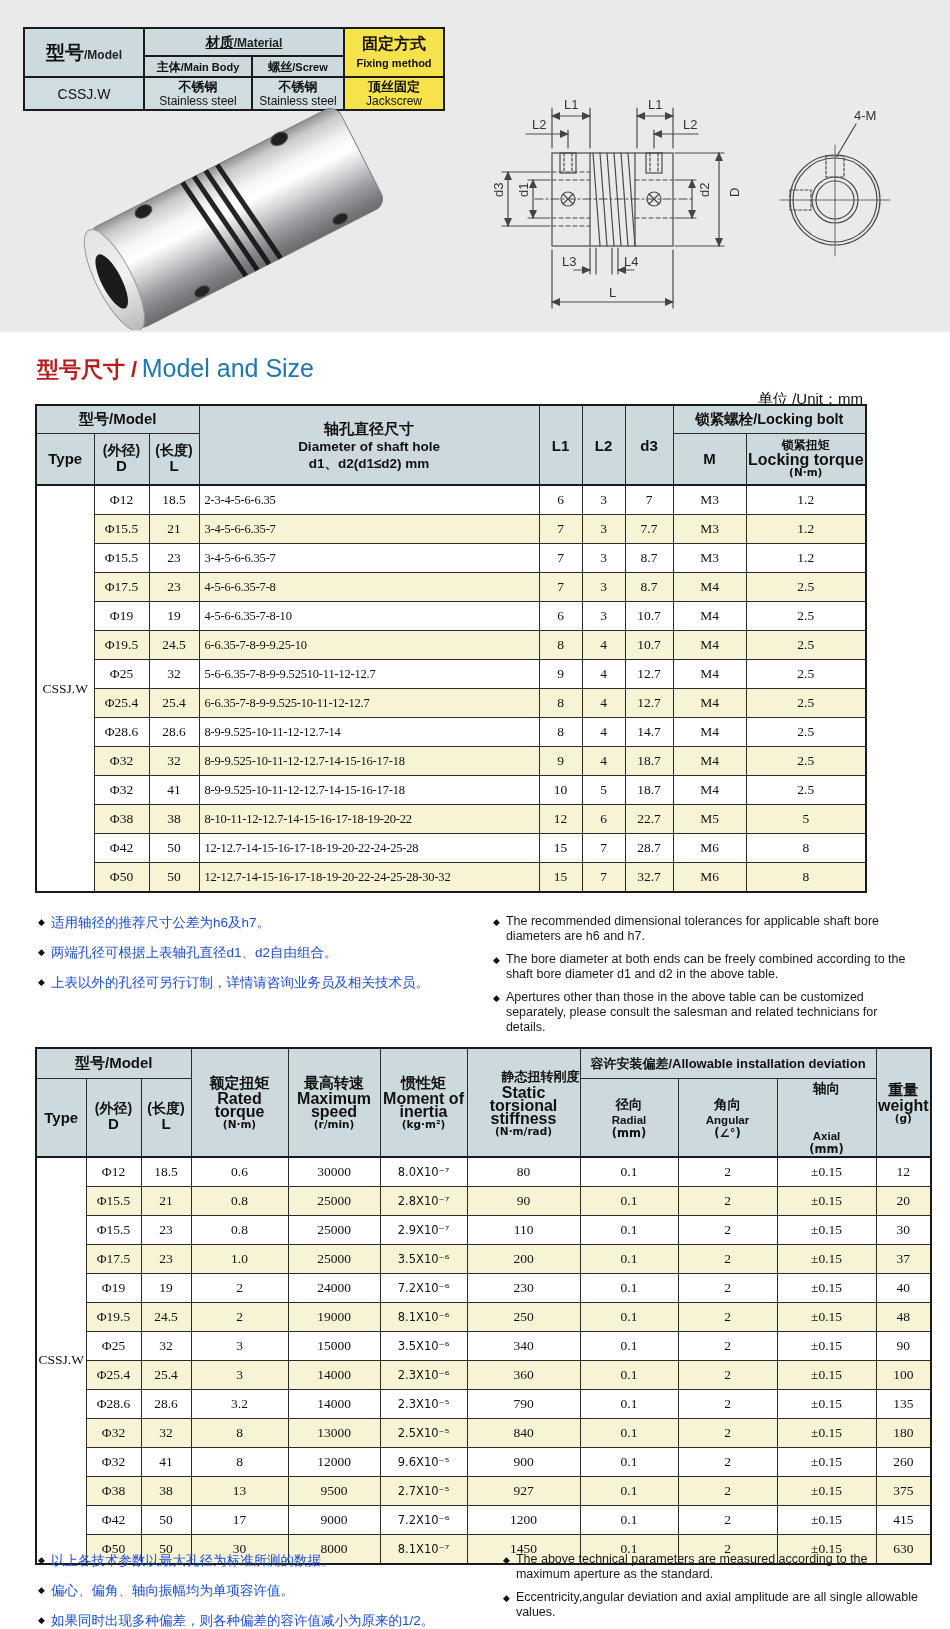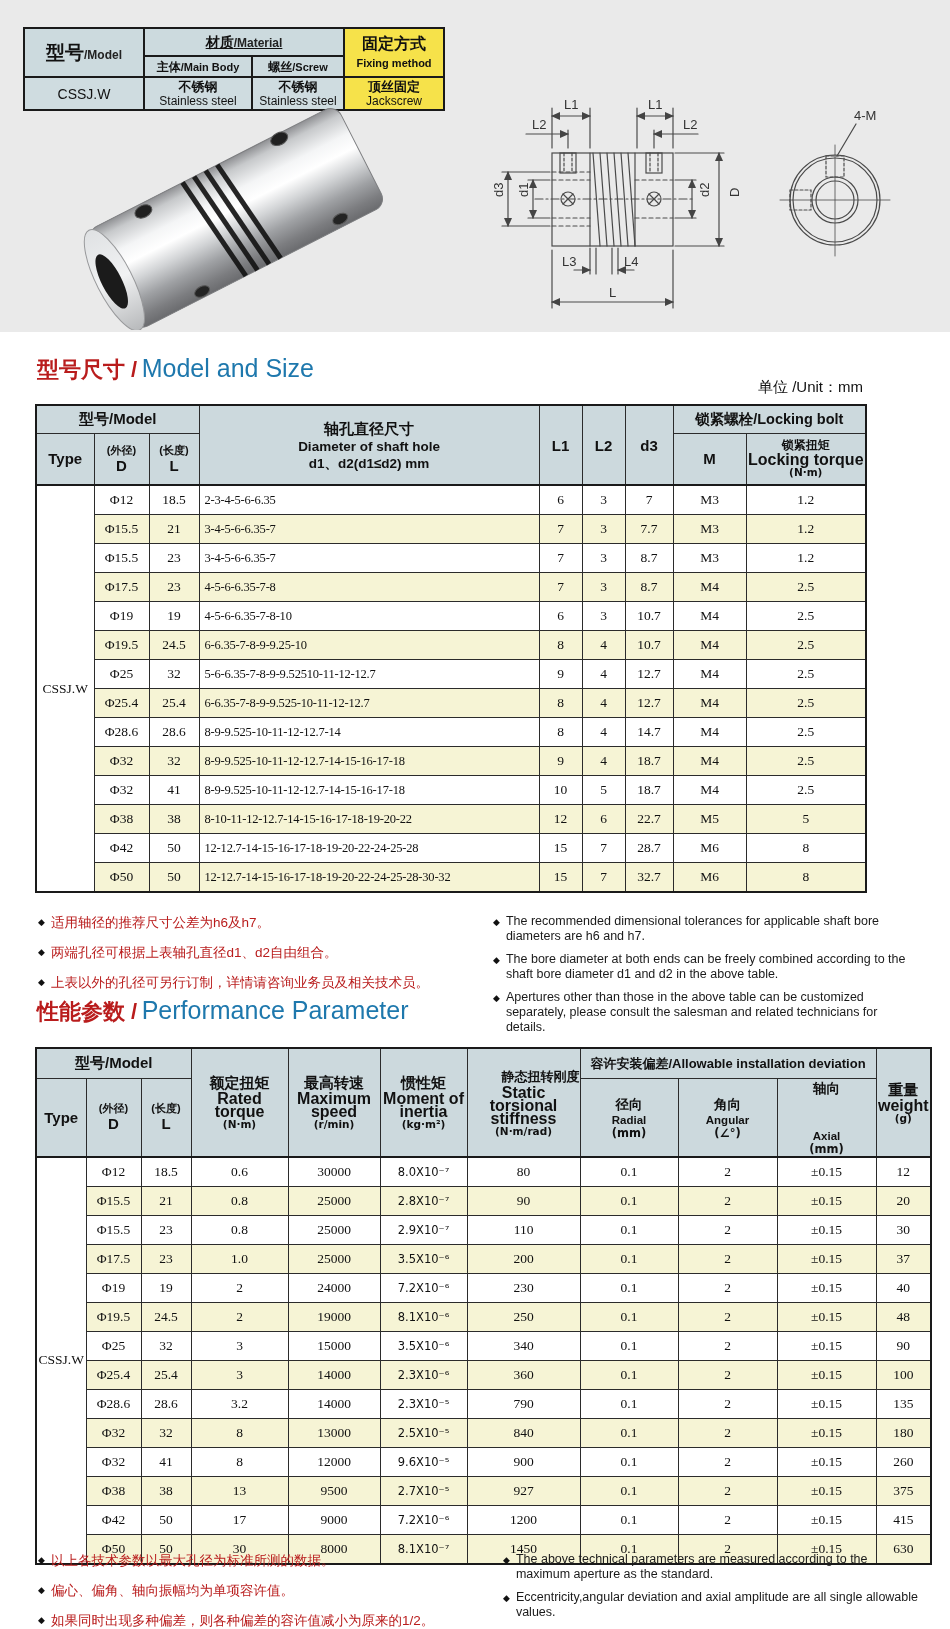--- a/index.html
+++ b/index.html
@@ -39,28 +39,28 @@
   .type-cell{background:#fff !important;font-family:"Liberation Sans",sans-serif;font-size:13px;}
   .holes-cell{text-align:left !important;padding-left:5px !important;font-size:12.5px !important;letter-spacing:-0.2px;}
   .inertia-cell{font-family:"DejaVu Sans",sans-serif !important;font-size:11.5px !important;}
   .h-zh{display:block;font-size:15px;font-weight:bold;line-height:19px;}
   .h-zh-sm{display:block;font-size:12px;font-weight:bold;line-height:15px;}
   .h-en{display:block;font-size:13.5px;line-height:17px;}
   .h-en-sm{display:block;font-size:16px;line-height:13px;}
   .h-unit{display:block;font-size:10.5px;line-height:13px;font-family:"DejaVu Sans",sans-serif;}
   .h-plain{font-size:15px;}
   .h-model{font-size:15px;font-weight:bold;}
-  .h-sub{display:block;font-size:11px;line-height:13px;}
+  .h-sub{display:block;font-size:14px;line-height:13px;}
   .h-sub-b{display:block;font-size:15px;line-height:17px;}
   
   .notes{position:absolute;display:flex;}
   .notes-col{display:flex;flex-direction:column;}
   .note{display:flex;align-items:flex-start;}
   .bullet{font-size:9px;line-height:16px;margin-right:6px;color:#111;}
-  .note-zh{font-size:13.5px;line-height:17px;color:#b91c1c;}
+  .note-zh{font-size:13.5px;line-height:17px;color:#1d4ed8;}
   .note-en{font-size:12.5px;line-height:15px;color:#1a1a1a;}
   .zh-col .note{margin-bottom:13px;}
   .en-col .note{margin-bottom:8px;}
   
   .drawing{position:absolute;left:440px;top:98px;width:500px;height:232px;}
   .photo{position:absolute;left:52px;top:104px;width:368px;height:226px;}
   svg text{font-family:"Liberation Sans",sans-serif;}
 </style>
 </head>
 <body>
@@ -252,21 +252,21 @@
           <text x="414" y="22">4-M</text>
         </g>
       </svg>
     </div>
   </div>
 
   <div class="sec-head" style="top:354px;">
     <span class="t-zh">型号尺寸 /</span>
     <span class="t-en">Model and Size</span>
   </div>
-  <div class="unit-note" style="top:378px;">单位 /Unit：mm</div>
+  <div class="unit-note" style="top:390px;">单位 /Unit：mm</div>
 
   <table class="dtable" style="position:absolute;left:35px;top:404px;width:830px;">
     <colgroup>
       <col style="width:58px">
         <col style="width:55px">
         <col style="width:50px">
         <col style="width:340px">
       <col style="width:43px">
         <col style="width:43px">
         <col style="width:48px">
@@ -506,24 +506,20 @@
           <span class="note-en">The bore diameter at both ends can be freely combined according to the shaft bore diameter d1 and d2 in the above table.</span>
         </div>
 
         <div class="note">
           <span class="bullet">◆</span>
           <span class="note-en">Apertures other than those in the above table can be customized separately, please consult the salesman and related technicians for details.</span>
         </div>
       </div>
   </div>
 
-  <div class="sec-head" style="top:996px;">
-    <span class="t-zh">性能参数 /</span>
-    <span class="t-en">Performance Parameter</span>
-  </div>
 
   <table class="dtable" style="position:absolute;left:35px;top:1047px;width:895px;">
     <colgroup>
       <col style="width:50px">
         <col style="width:55px">
         <col style="width:50px">
         <col style="width:97px">
         <col style="width:92px">
       <col style="width:87px">
         <col style="width:113px">

